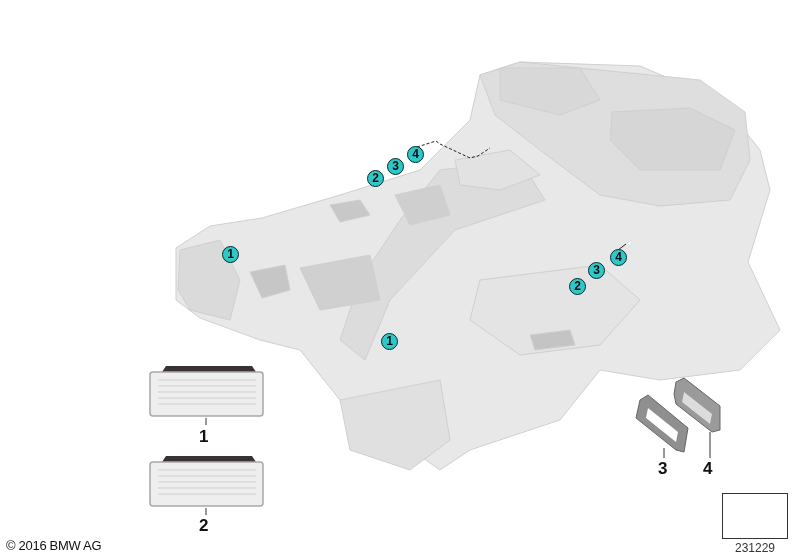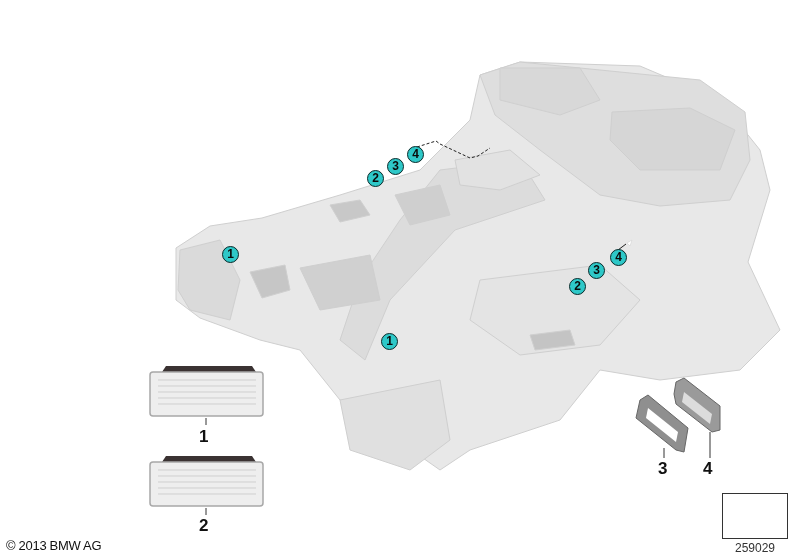--- a/index.html
+++ b/index.html
@@ -92,15 +92,15 @@
   <div class="callout" style="left:569px;top:278px;">2</div>
   <div class="callout" style="left:588px;top:262px;">3</div>
   <div class="callout" style="left:610px;top:249px;">4</div>
 
   <div class="part-label" style="left:199px;top:427px;">1</div>
   <div class="part-label" style="left:199px;top:516px;">2</div>
   <div class="part-label" style="left:658px;top:459px;">3</div>
   <div class="part-label" style="left:703px;top:459px;">4</div>
 
   <div class="nav-box"></div>
-  <div class="copyright">© 2013 BMW AG</div>
-  <div class="diag-id">259029</div>
+  <div class="copyright">© 2016 BMW AG</div>
+  <div class="diag-id">231229</div>
 </div>
 
 </body></html>

